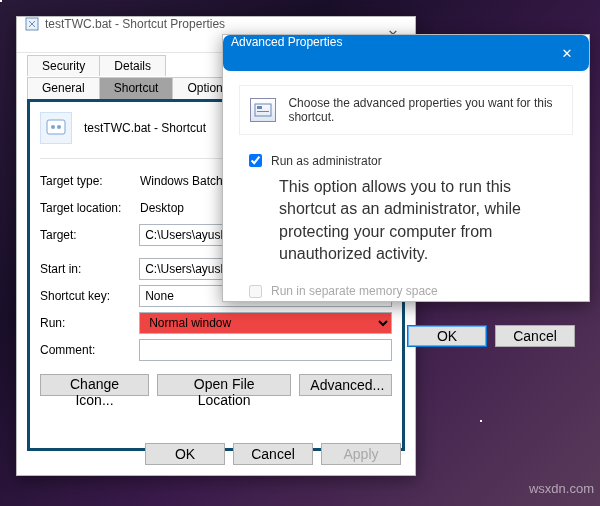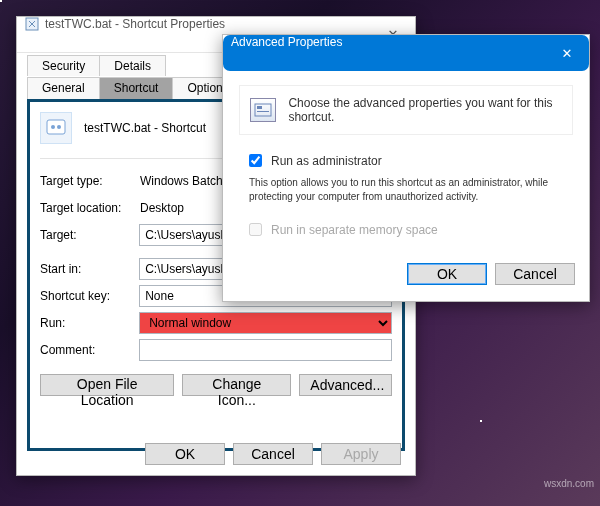--- a/index.html
+++ b/index.html
@@ -87,25 +87,25 @@
   }
   .adv-body { padding: 14px 16px 10px 16px; font-size:12px; color:#333;}
   .adv-head { display:flex; gap:12px; align-items:center; border:1px solid #eee; padding:10px; }
   .adv-icon {
     width:30px; height:24px; border:1px solid #88a; display:flex; align-items:center; justify-content:center;
     font-size:14px; background:linear-gradient(#fff,#dde6f2);
   }
   .chk { display:flex; align-items:center; gap:6px; margin:16px 0 6px 6px;}
   .chk input { width:13px; height:13px;}
   .chk.disabled { color:#a9a9a9; }
-  .desc { margin: 0 6px 12px 10px; font-size:10px; line-height:1.4;}
+  .desc { margin: 0 6px 12px 40px; font-size:16px; line-height:1.4;}
   .adv-foot { display:flex; justify-content:flex-end; gap:8px; padding:8px 14px 12px 0;}
   .btn.default { border:1px solid #0078d7; box-shadow:inset 0 0 0 1px #66aef8; }
 
-  .watermark { position:absolute; right:6px; bottom:17px; color:rgba(255,255,255,0.55); font-size:10px; font-family:Arial;}
+  .watermark { position:absolute; right:6px; bottom:10px; color:rgba(255,255,255,0.55); font-size:13px; font-family:Arial;}
 </style>
 </head>
 <body>
 <div class="stars"></div>
 
 <div class="window props">
   <div class="titlebar titlebar-light">
     <span class="wicon">
       <svg width="14" height="14">
           <rect x="1" y="1" width="12" height="12" fill="#e8f0fa" stroke="#6a8fb8"></rect>
@@ -164,22 +164,22 @@
       <select class="txt">
         <option>Normal window</option>
       </select>
     </div>
     <div class="row">
       <span class="lbl">Comment:</span>
       <input class="txt" value="" style="">
     </div>
 
     <div class="btnrow">
+      <button class="btn" style="min-width:100px">Change Icon...</button>
       <button class="btn" style="min-width:118px">Open File Location</button>
-      <button class="btn" style="min-width:100px">Change Icon...</button>
       <button class="btn" style="min-width:90px">Advanced...</button>
     </div>
   </div>
 
   <div class="footer-btns">
     <button class="btn">OK</button>
     <button class="btn">Cancel</button>
     <button class="btn" disabled="">Apply</button>
   </div>
 </div>

